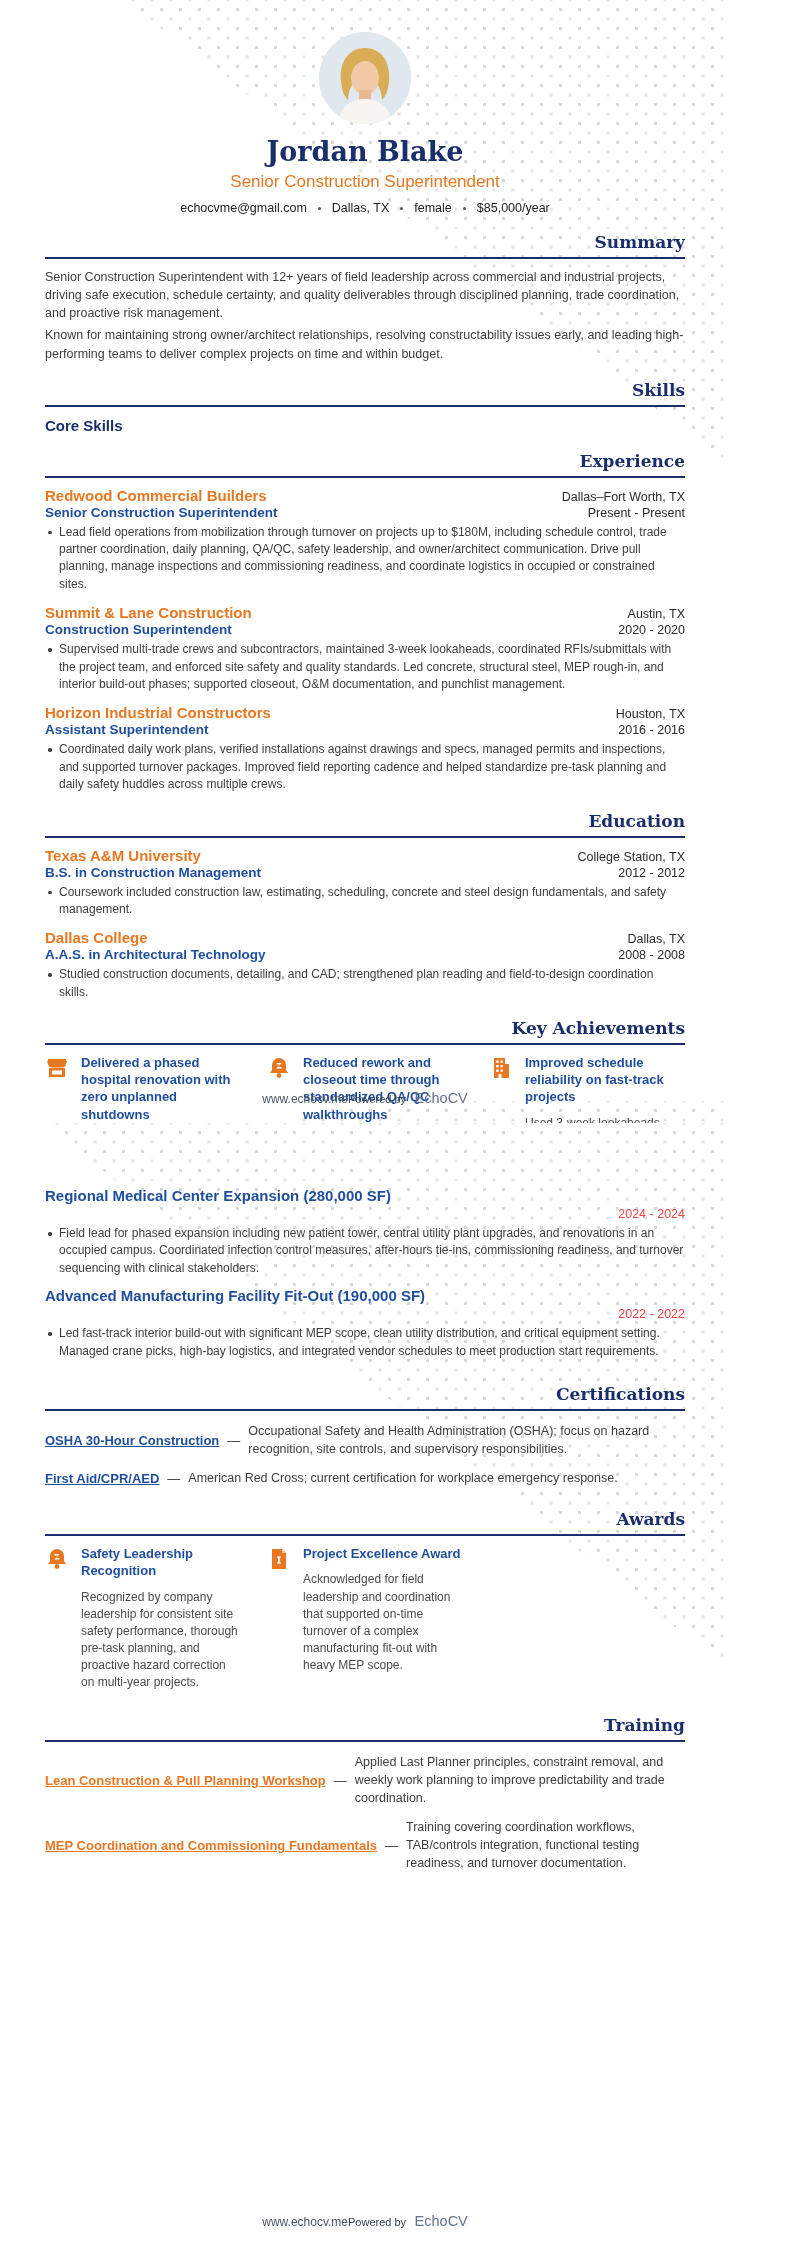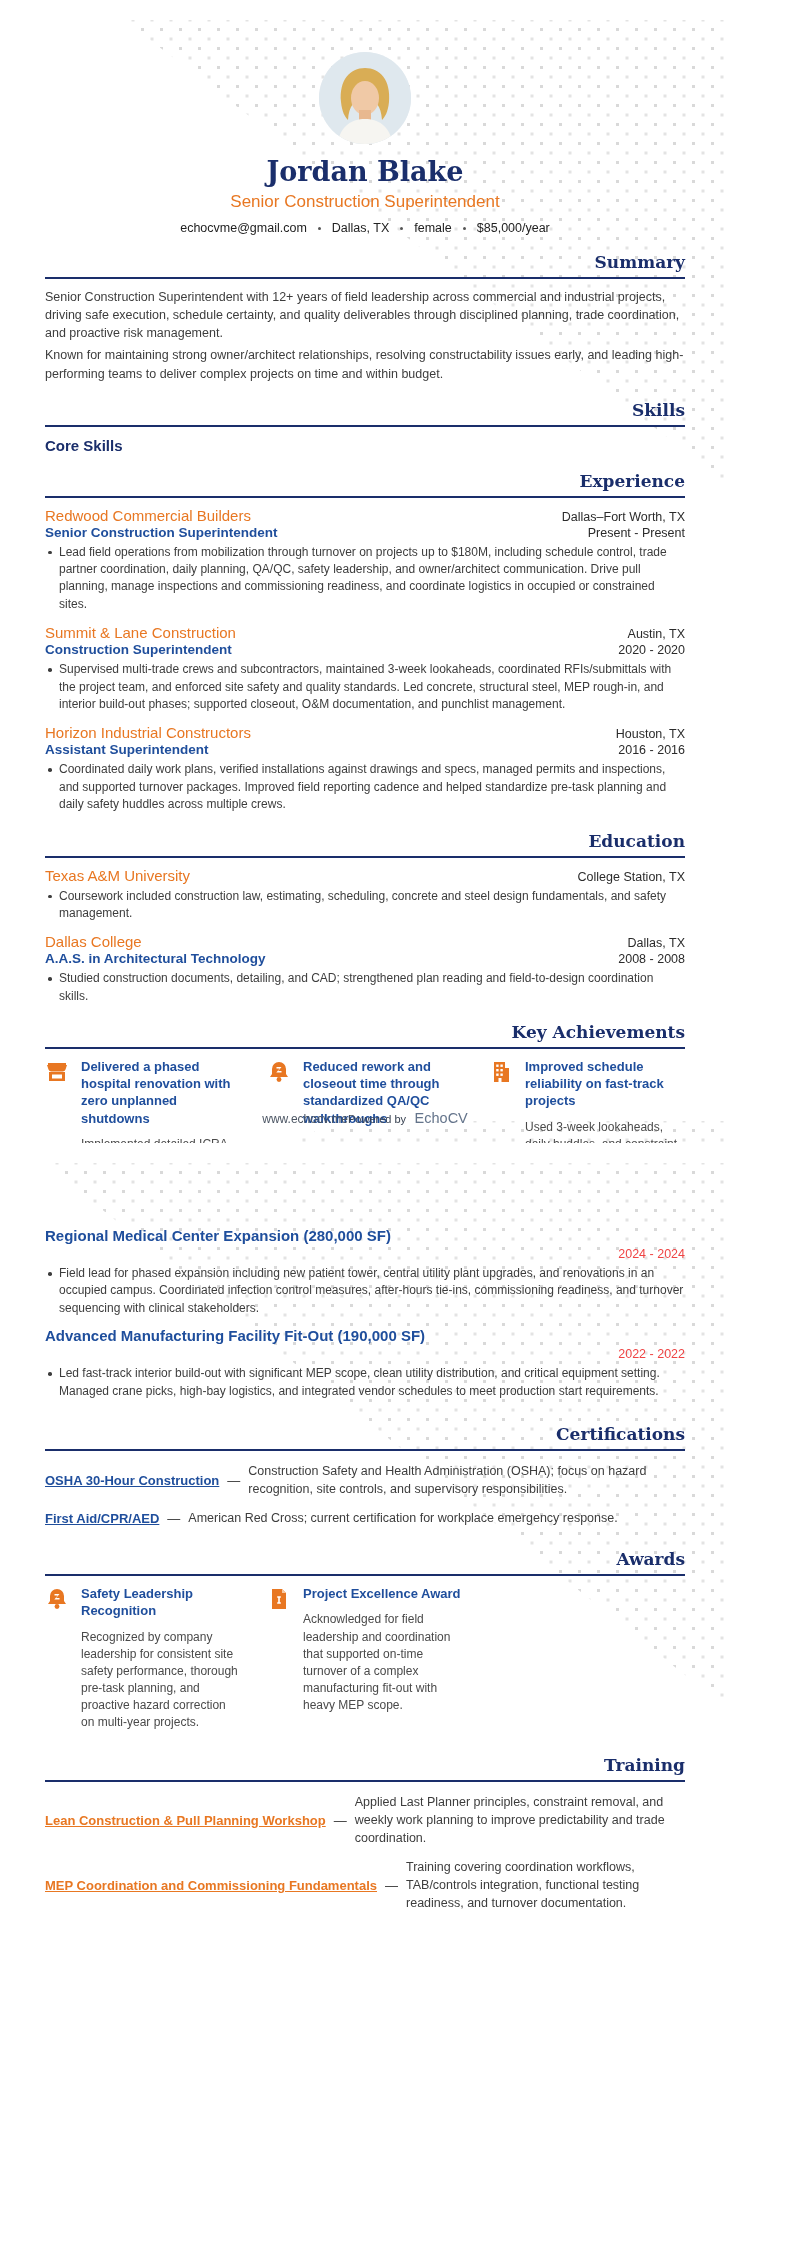--- a/index.html
+++ b/index.html
@@ -10,21 +10,20 @@
     font-family: "Liberation Sans", sans-serif;
     color: #333;
     -webkit-font-smoothing: antialiased;
   }
   .page {
     position: relative;
     width: 730px;
     height: 1123px;
     background: #fff;
     overflow: hidden;
-    margin-top: 20px;
   }
   
   .dots {
     position: absolute;
     top: 0; left: 0; right: 0;
     background-image:
       radial-gradient(#d9d9d9 1.6px, transparent 1.8px),
       radial-gradient(#e3e3e3 1.6px, transparent 1.8px);
     background-size: 19px 19px;
     background-position: 0 0, 9.5px 9.5px;
@@ -71,21 +70,21 @@
   .skills-group { color: #1a2e6b; font-size: 15px; font-weight: 700; margin: 10px 0 10px; }
   .skills-row { display: flex; justify-content: space-between; gap: 8px; white-space: nowrap; overflow: hidden; }
   .skill-chip {
     font-size: 11px; color: #3a4454;
     padding-bottom: 7px; border-bottom: 1.6px solid #2b2b2b;
   }
 
   
   .entry { margin-bottom: 11px; }
   .entry-row { display: flex; justify-content: space-between; align-items: baseline; }
-  .org { color: #e87722; font-size: 15px; font-weight: 400; }
+  .org { color: #e87722; font-size: 15px; font-weight: 700; }
   .meta-right { font-size: 12.5px; color: #2b2b2b; }
   .role { color: #1f4e9c; font-size: 13.5px; font-weight: 700; margin-top: 1px; }
   .bullets { margin: 4px 0 0; padding: 0; list-style: none; }
   .bullets li {
     position: relative; padding-left: 14px;
     font-size: 12px; line-height: 1.45; color: #3d3d3d;
   }
   .bullets li::before {
     content: ""; position: absolute; left: 3px; top: 7px;
     width: 3.5px; height: 3.5px; border-radius: 50%; background: #3d3d3d;
@@ -205,20 +204,24 @@
     </div>
 
     <div class="section-head">
       <h2 class="section-title">Education</h2>
     </div>
 
     <div class="entry">
       <div class="entry-row">
         <span class="org">Texas A&amp;M University</span>
         <span class="meta-right">College Station, TX</span>
+      </div>
+      <div class="entry-row">
+        <span class="role">B.S. in Construction Management</span>
+        <span class="meta-right">2012 - 2012</span>
       </div>
       <ul class="bullets">
           <li>Coursework included construction law, estimating, scheduling, concrete and steel design fundamentals, and safety management.</li>
         </ul>
     </div>
 
     <div class="entry">
       <div class="entry-row">
         <span class="org">Dallas College</span>
         <span class="meta-right">Dallas, TX</span>
@@ -316,21 +319,21 @@
           <li>Led fast-track interior build-out with significant MEP scope, clean utility distribution, and critical equipment setting. Managed crane picks, high-bay logistics, and integrated vendor schedules to meet production start requirements.</li>
         </ul>
     </div>
 
     <div class="section-head" style="margin-top:24px;">
       <h2 class="section-title">Certifications</h2>
     </div>
     <div class="def-row">
       <span class="def-name">OSHA 30-Hour Construction</span>
       <span class="def-dash">—</span>
-      <span class="def-text">Construction Safety and Health Administration (OSHA); focus on hazard recognition, site controls, and supervisory responsibilities.</span>
+      <span class="def-text">Occupational Safety and Health Administration (OSHA); focus on hazard recognition, site controls, and supervisory responsibilities.</span>
     </div>
     <div class="def-row">
       <span class="def-name">First Aid/CPR/AED</span>
       <span class="def-dash">—</span>
       <span class="def-text">American Red Cross; current certification for workplace emergency response.</span>
     </div>
 
     <div class="section-head" style="margin-top:22px;">
       <h2 class="section-title">Awards</h2>
     </div>

